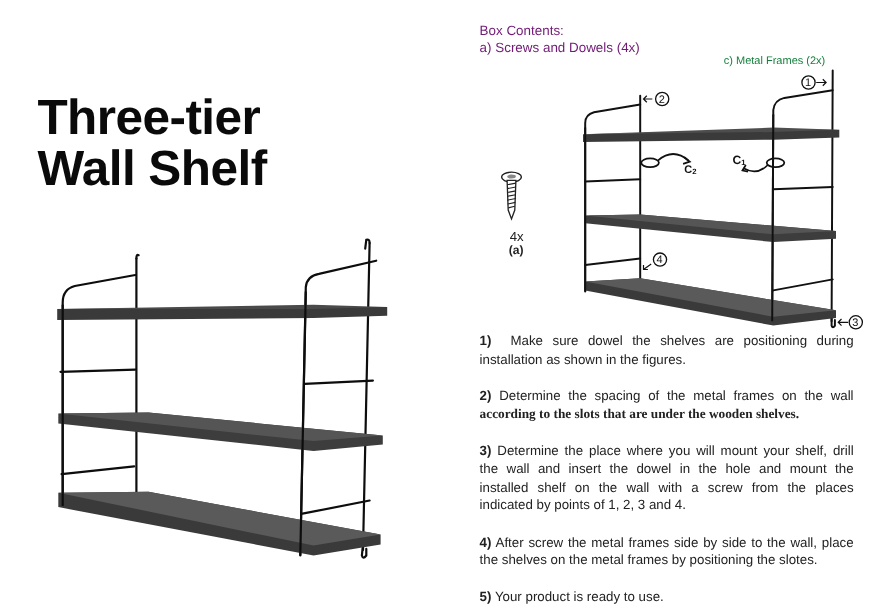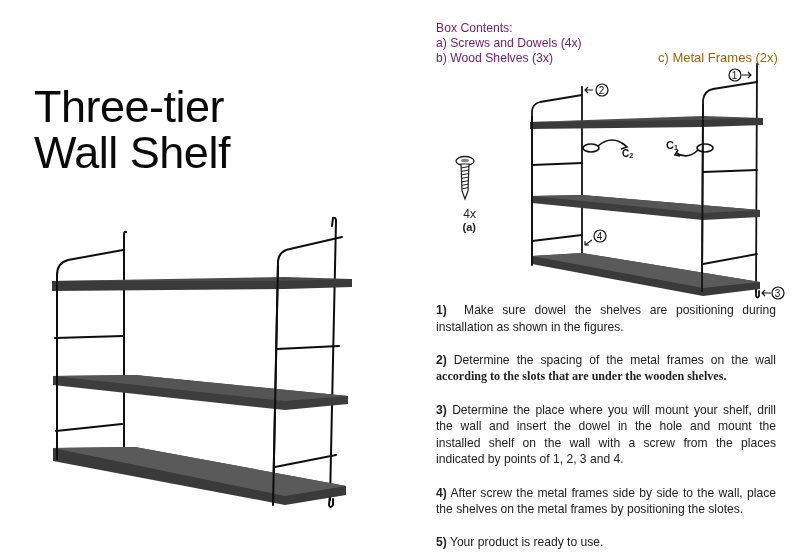--- a/index.html
+++ b/index.html
@@ -1,22 +1,22 @@
 <!DOCTYPE html>
 <html><head>
 <meta charset="utf-8">
 <style>
   html, body { margin:0; padding:0; background:#ffffff; }
   body { width:800px; height:556px; position:relative; overflow:hidden; font-family:"Liberation Sans", sans-serif; color:#1a1a1a; }
-  .title { position:absolute; left:34px; top:84px; font-family:"Liberation Sans", sans-serif; font-weight:400; font-size:45px; line-height:46px; letter-spacing:-0.5px; color:#0a0a0a; margin:0; }
+  .title { position:absolute; left:34px; top:84px; font-family:"Liberation Sans", sans-serif; font-weight:700; font-size:45px; line-height:46px; letter-spacing:-0.5px; color:#0a0a0a; margin:0; }
   .title span { display:block; }
   .main-fig { position:absolute; left:40px; top:205px; width:330px; height:320px; }
   .box-contents { position:absolute; left:436px; top:21px; font-size:12.2px; line-height:15px; color:#701a75; }
   .box-contents div { white-space:nowrap; }
-  .frames-label { position:absolute; left:658px; top:50px; font-size:13px; color:#a16207; white-space:nowrap; }
+  .frames-label { position:absolute; left:658px; top:50px; font-size:10px; color:#15803d; white-space:nowrap; }
   .screw { position:absolute; left:446px; top:155px; width:30px; height:90px; text-align:right; }
   .screw .qty { font-size:12px; color:#222; margin-top:2px; }
   .screw .tag { font-size:11px; font-weight:700; color:#222; }
   .diagram { position:absolute; left:520px; top:60px; width:280px; height:245px; }
   .steps { position:absolute; left:436px; top:302px; width:340px; font-size:12.1px; line-height:16.6px; color:#222; text-align:justify; }
   .step { margin:0 0 16.6px 0; }
   .step b { font-weight:700; }
   .step .strong { font-weight:700;font-family:Liberation Serif, serif; }
 </style>
 </head>
@@ -63,21 +63,20 @@
 
   <g fill="none" stroke="#0d0d0d" stroke-width="2">
     <path d="M17 255 L17 72"></path>
     <path d="M233 300 L238 60"></path>
   </g>
 </svg>
 
 <div class="box-contents">
   <div>Box Contents:</div>
   <div>a) Screws and Dowels (4x)</div>
-  <div>b) Wood Shelves (3x)</div>
 </div>
 <div class="frames-label">c) Metal Frames (2x)</div>
 
 <div class="screw">
   <svg width="22" height="46" viewBox="0 0 22 46" xmlns="http://www.w3.org/2000/svg">
     <ellipse cx="11" cy="6" rx="9" ry="4.5" fill="#fff" stroke="#222" stroke-width="1.3"></ellipse>
     <ellipse cx="11" cy="5.5" rx="4" ry="1.8" fill="#888"></ellipse>
     <path d="M7 9 L15 9 L14 36 L11 44 L8 36 Z" fill="#fff" stroke="#222" stroke-width="1.2"></path>
     <g stroke="#222" stroke-width="1">
       <line x1="7" y1="13" x2="15" y2="11.5"></line>

